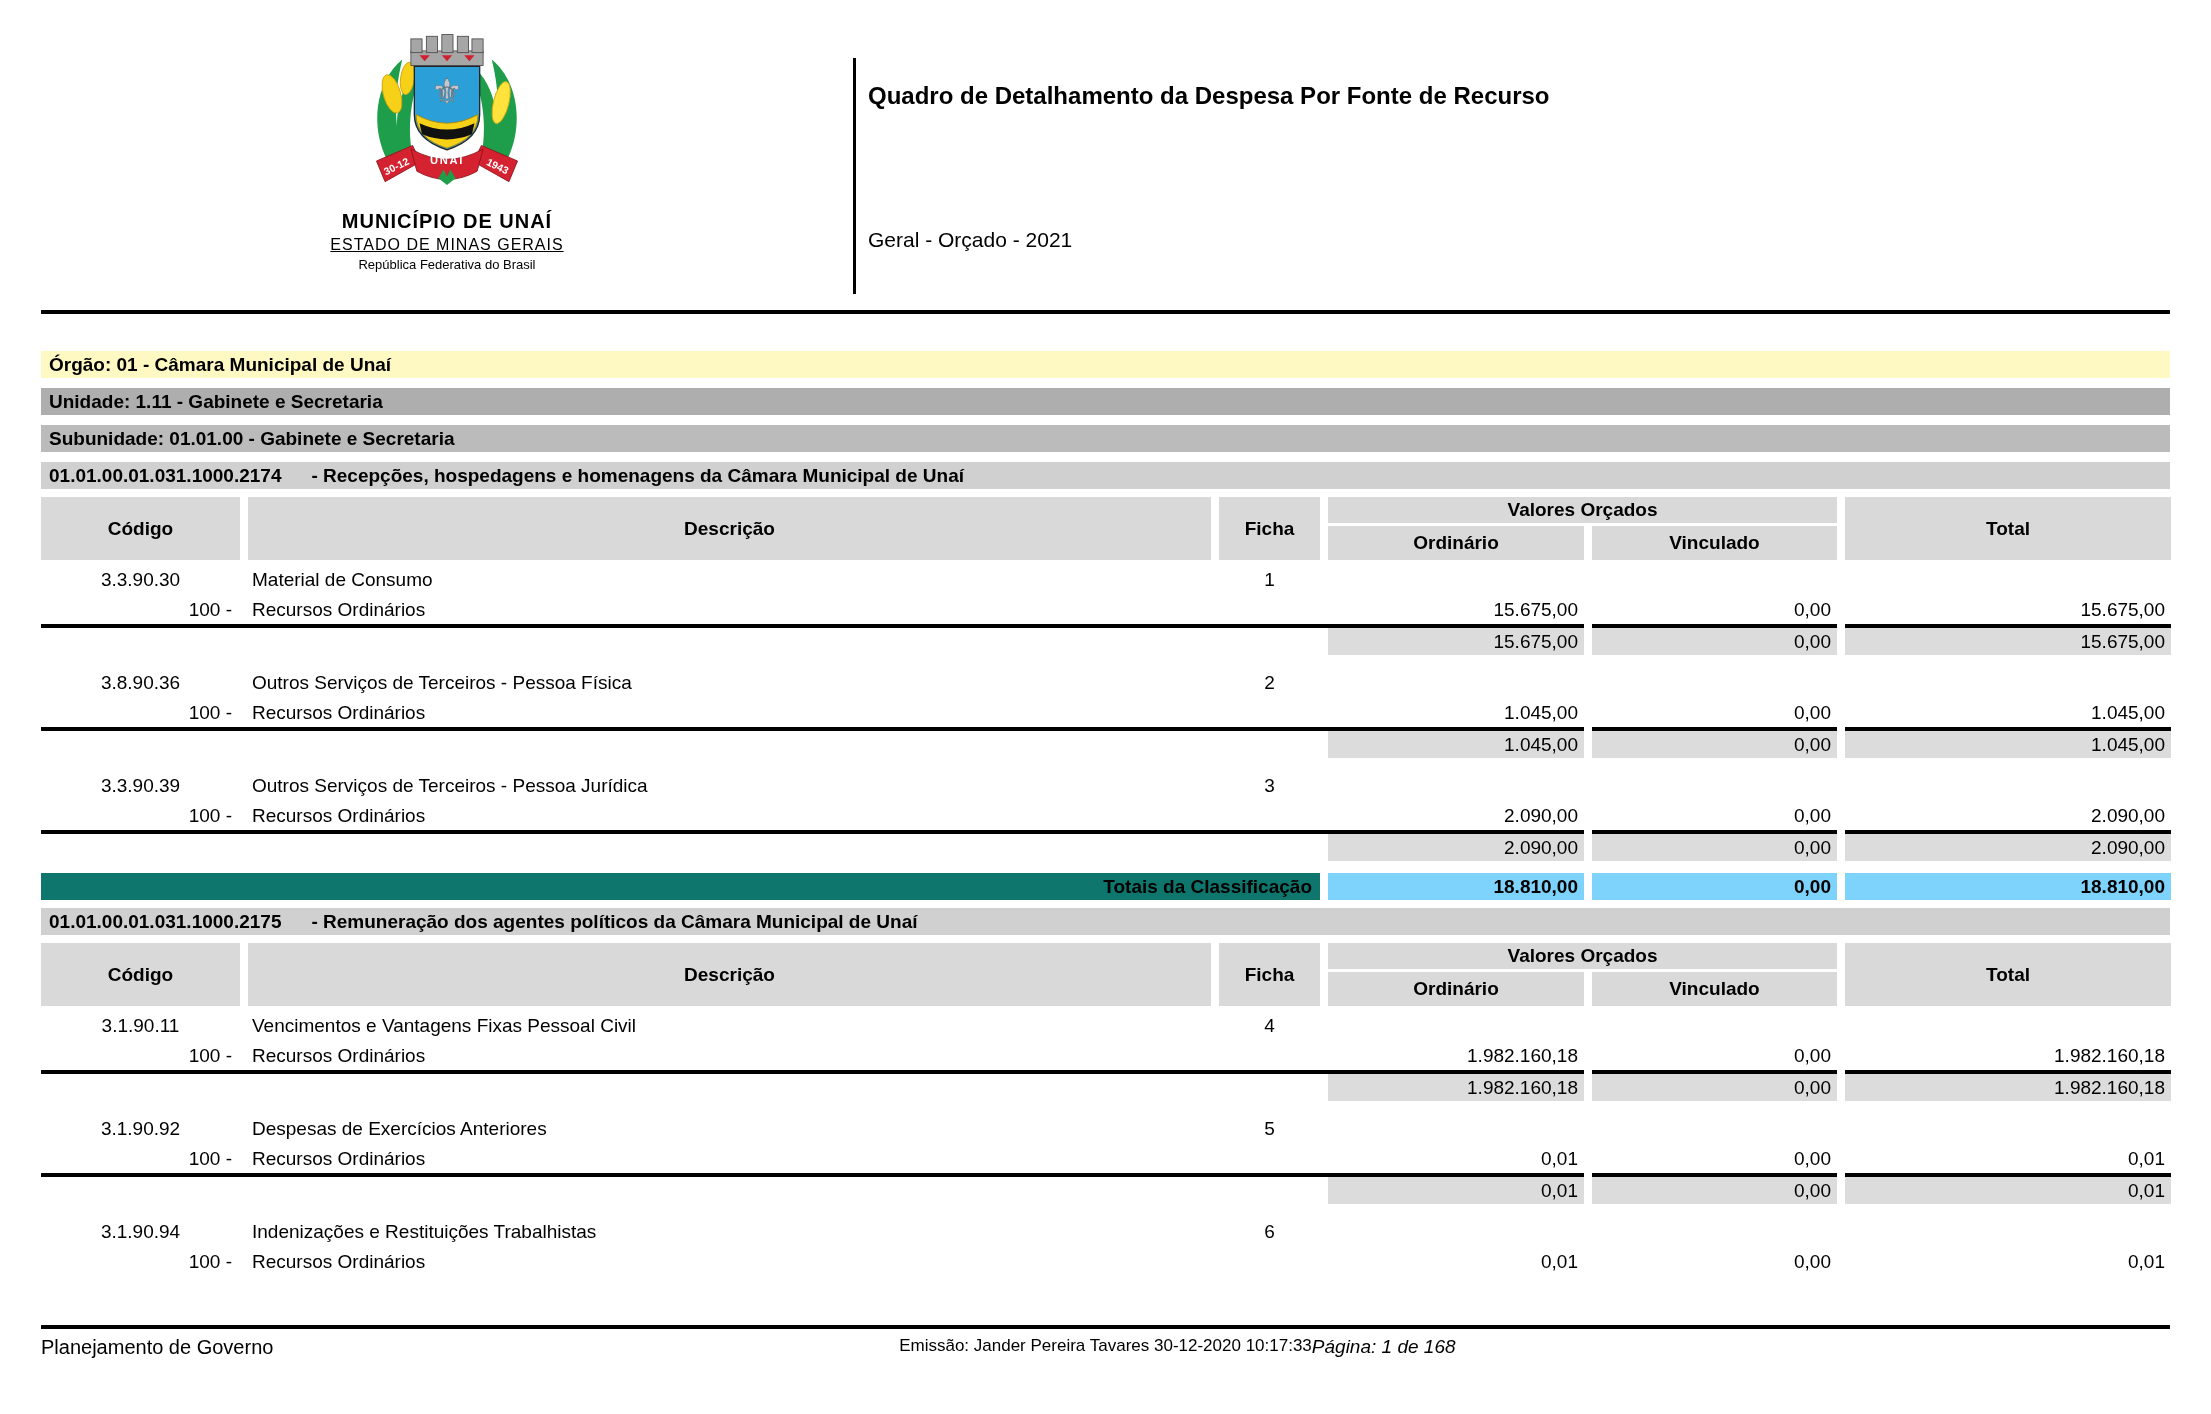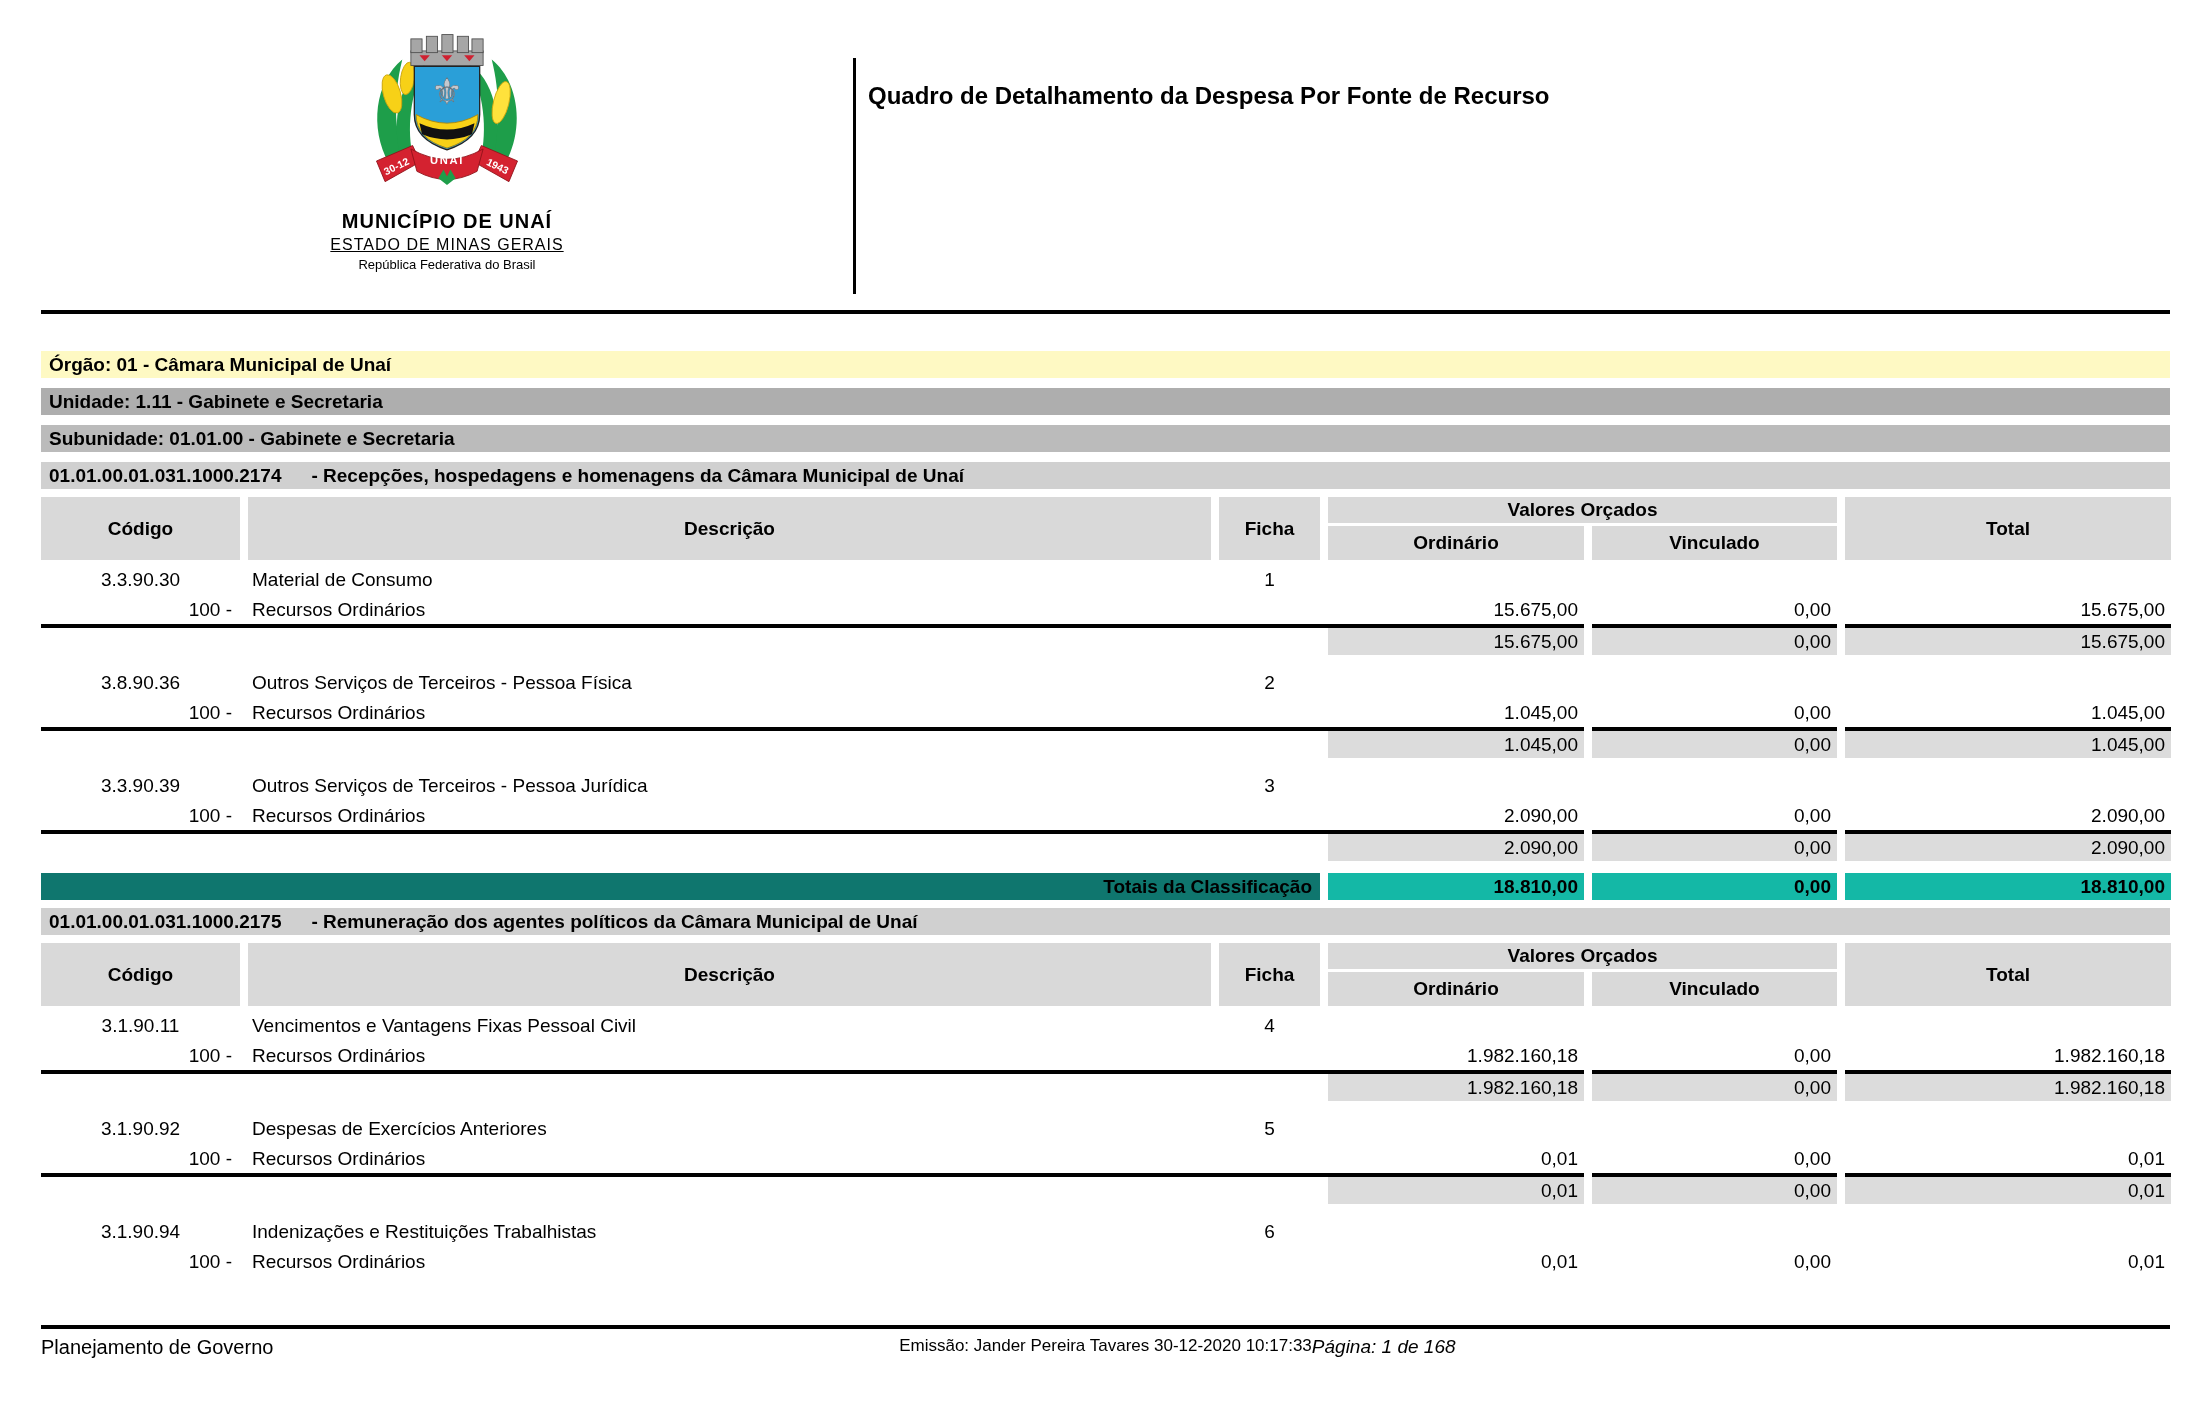--- a/index.html
+++ b/index.html
@@ -53,21 +53,21 @@
   .val{text-align:right;padding-right:6px;}
   .sep-row{display:grid;grid-template-columns:var(--cols);column-gap:8px;height:4px;}
   .sep{background:#000;height:4px;}
   .sep-a{grid-column:1/5;}
   .sep-b{grid-column:5;}
   .sep-c{grid-column:6;}
   .subtotal-row{height:27px;align-items:center;margin-bottom:12px;}
   .subtotal-row .val{background:#dcdcdc;height:27px;line-height:27px;}
   .totals-row{height:27px;align-items:center;margin-top:3px;font-weight:bold;}
   .totals-row .t-label{grid-column:1/4;background:#0f766e;height:27px;line-height:27px;text-align:right;padding-right:8px;}
-  .totals-row .val{background:#14b8a6;height:27px;line-height:27px;}
+  .totals-row .val{background:#7dd3fc;height:27px;line-height:27px;}
   .section{margin-bottom:8px;}
   
   .page-footer{position:absolute;left:41px;right:41px;top:1325px;border-top:4px solid #000;display:flex;align-items:flex-start;padding-top:7px;}
   .pf-left{flex:1;font-size:20px;}
   .pf-center{font-size:17px;}
   .pf-right{flex:1;text-align:left;font-size:19px;font-style:italic;}
 </style>
 </head>
 <body>
 
@@ -119,20 +119,21 @@
 
         <path d="M106 160 l4 8 4 -8 6 10 -10 8 -10 -8 z" fill="#1e9e4a"></path>
       </svg>
       <div class="muni">MUNICÍPIO DE UNAÍ</div>
       <div class="state">ESTADO DE MINAS GERAIS</div>
       <div class="country">República Federativa do Brasil</div>
     </div>
     <div class="vdivider"></div>
     <div class="title-block">
       <div class="rpt-title">Quadro de Detalhamento da Despesa Por Fonte de Recurso</div>
+      <div class="rpt-subtitle">Geral - Orçado - 2021</div>
     </div>
   </div>
 
   <div class="top-rule"></div>
 
   <div class="bar bar-1">Órgão: 01 - Câmara Municipal de Unaí</div>
   <div class="bar bar-2">Unidade: 1.11 - Gabinete e Secretaria</div>
   <div class="bar bar-3">Subunidade: 01.01.00 - Gabinete e Secretaria</div>
 
   <div>

